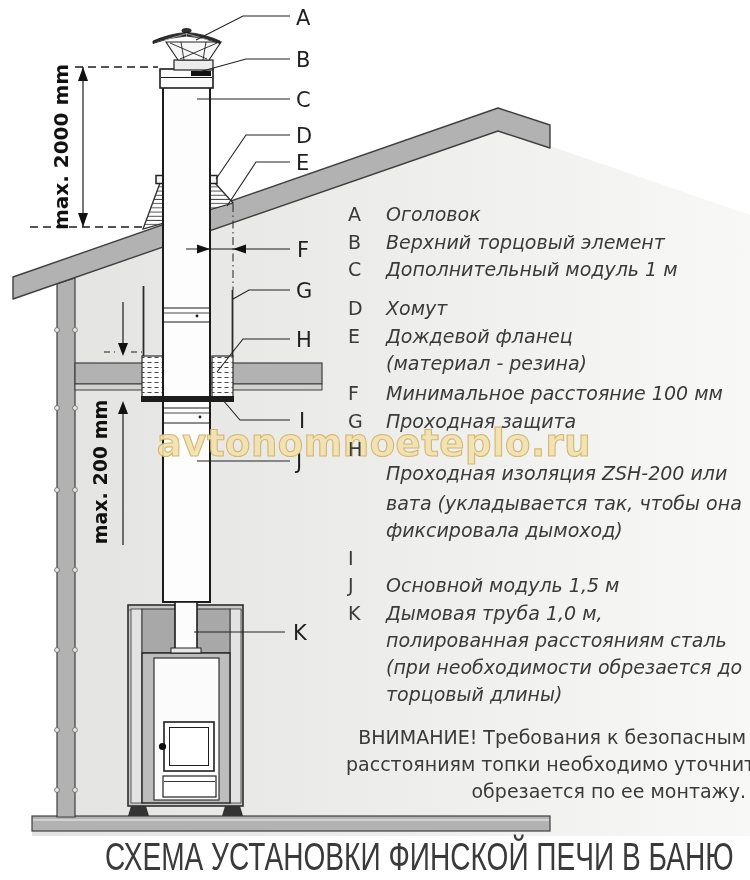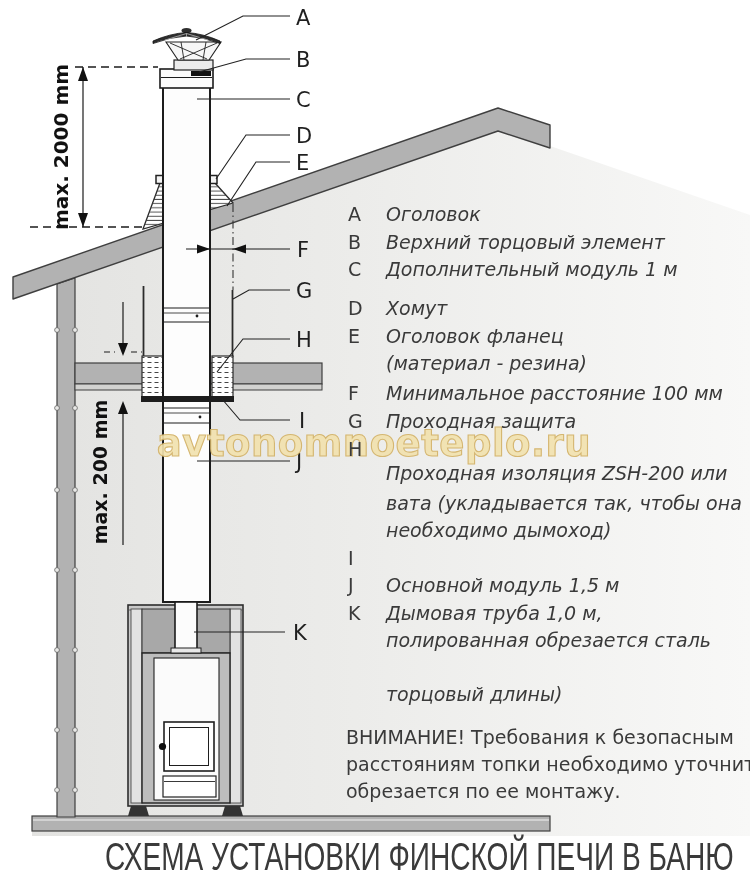--- a/index.html
+++ b/index.html
@@ -3,21 +3,21 @@
 <meta charset="utf-8">
 <style>
   html,body{margin:0;padding:0;background:#fff;}
   .canvas{position:relative;width:750px;height:880px;background:#fff;overflow:hidden;
           font-family:"DejaVu Sans",sans-serif;}
   svg{position:absolute;left:0;top:0;}
   .legend{position:absolute;left:0;top:0;width:750px;height:880px;
           font-size:19px;line-height:25px;color:#3a3a3a;}
   .lk{position:absolute;left:348px;white-space:nowrap;}
   .lt{position:absolute;left:386px;white-space:nowrap;font-style:italic;}
-  .warning{position:absolute;left:346px;top:724px;width:400px;}
+  .warning{position:absolute;left:346px;top:724px;width:400px;text-align:right;}
   .warning div{line-height:27px;white-space:nowrap;}
   .page-title{position:absolute;left:0;top:837px;width:750px;text-align:center;
               font-family:"Liberation Sans","DejaVu Sans",sans-serif;
               font-size:39px;line-height:40px;color:#3a3a3a;
               transform:scaleX(0.72);transform-origin:50% 50%;white-space:nowrap;}
   .svgtext{font-family:"DejaVu Sans",sans-serif;}
 </style>
 </head>
 <body>
 
@@ -202,42 +202,43 @@
   <span class="lk" style="top:230px">B</span>
   <span class="lt" style="top:230px">Верхний торцовый элемент</span>
 
   <span class="lk" style="top:257px">C</span>
   <span class="lt" style="top:257px">Дополнительный модуль 1 м</span>
 
   <span class="lk" style="top:296px">D</span>
   <span class="lt" style="top:296px">Хомут</span>
 
   <span class="lk" style="top:324px">E</span>
-  <span class="lt" style="top:324px">Оголовок фланец</span>
+  <span class="lt" style="top:324px">Дождевой фланец</span>
   <span class="lt" style="top:351px">(материал - резина)</span>
 
   <span class="lk" style="top:381px">F</span>
   <span class="lt" style="top:381px">Минимальное расстояние 100 мм</span>
 
   <span class="lk" style="top:409px">G</span>
   <span class="lt" style="top:409px">Проходная защита</span>
 
   <span class="lk" style="top:437px">H</span>
   <span class="lt" style="top:461px">Проходная изоляция ZSH-200 или</span>
   <span class="lt" style="top:491px">вата (укладывается так, чтобы она</span>
-  <span class="lt" style="top:518px">необходимо дымоход)</span>
+  <span class="lt" style="top:518px">фиксировала дымоход)</span>
 
   <span class="lk" style="top:546px">I</span>
 
   <span class="lk" style="top:573px">J</span>
   <span class="lt" style="top:573px">Основной модуль 1,5 м</span>
 
   <span class="lk" style="top:601px">K</span>
   <span class="lt" style="top:601px">Дымовая труба 1,0 м,</span>
-  <span class="lt" style="top:628px">полированная обрезается сталь</span>
+  <span class="lt" style="top:628px">полированная расстояниям сталь</span>
+  <span class="lt" style="top:655px">(при необходимости обрезается до</span>
   <span class="lt" style="top:682px">торцовый длины)</span>
 
   <div class="warning">
     <div>ВНИМАНИЕ! Требования к безопасным</div>
     <div>расстояниям топки необходимо уточнить в</div>
     <div>обрезается по ее монтажу.</div>
   </div>
 </div>
 
 <div class="page-title">СХЕМА УСТАНОВКИ ФИНСКОЙ ПЕЧИ В БАНЮ</div>

